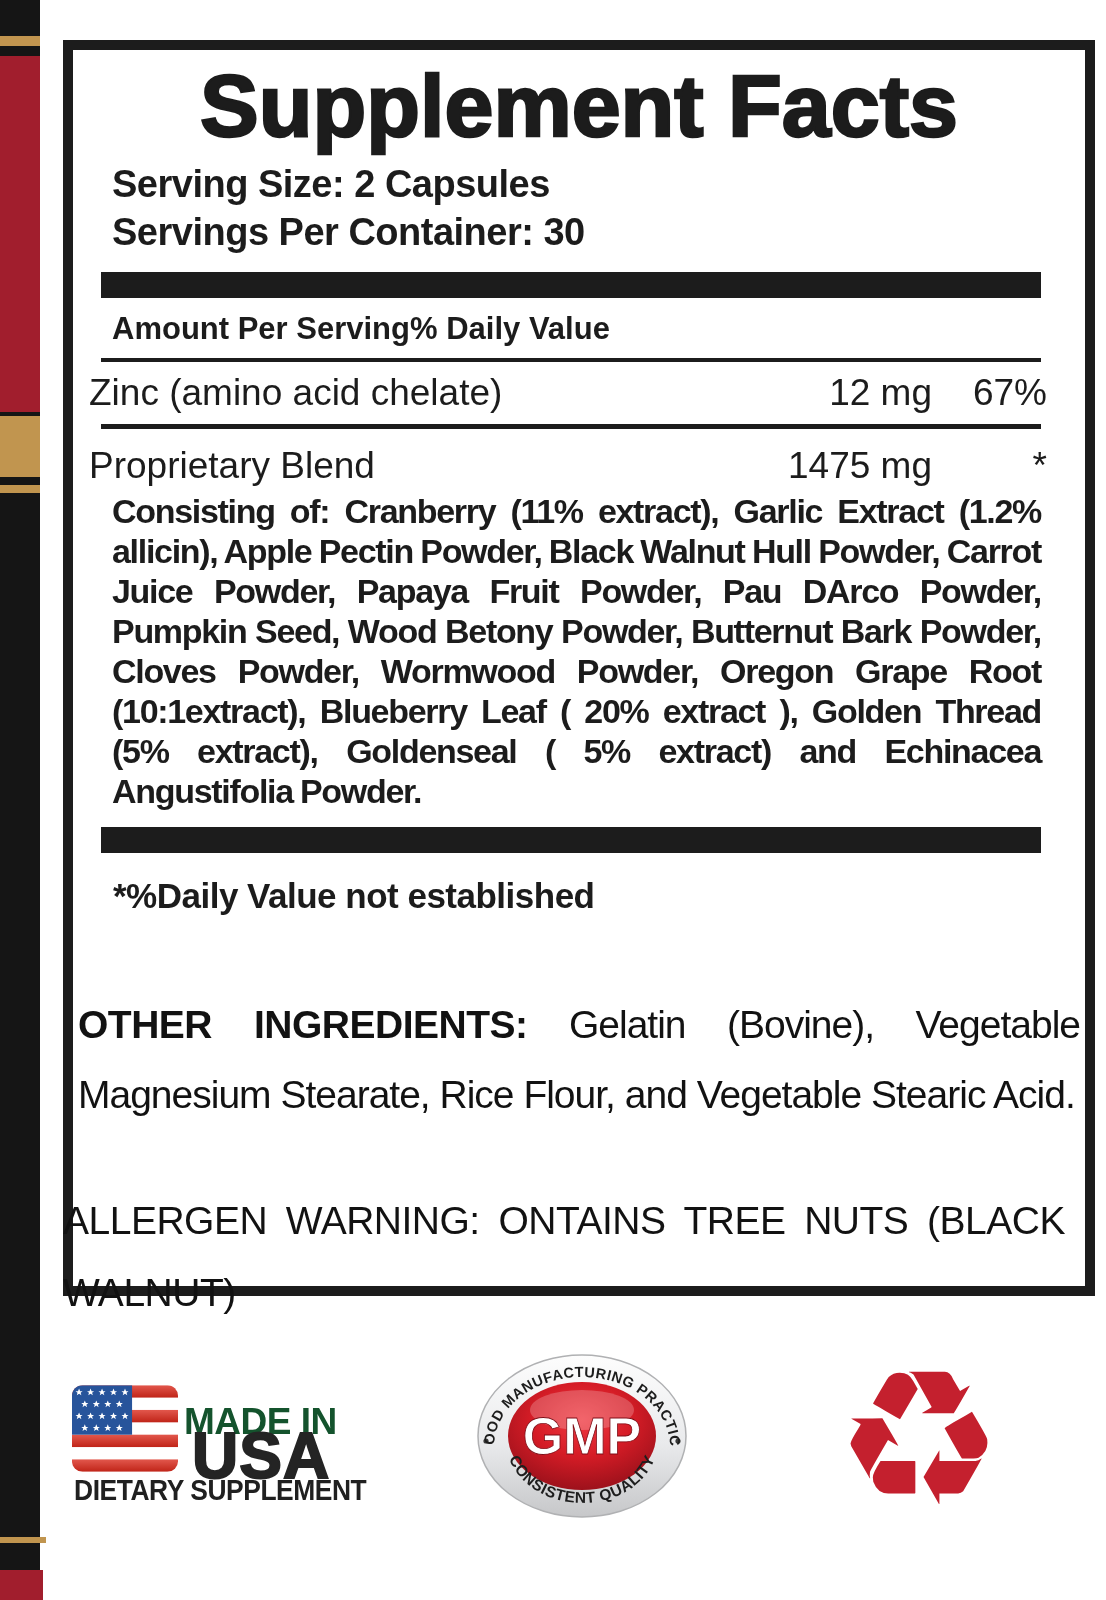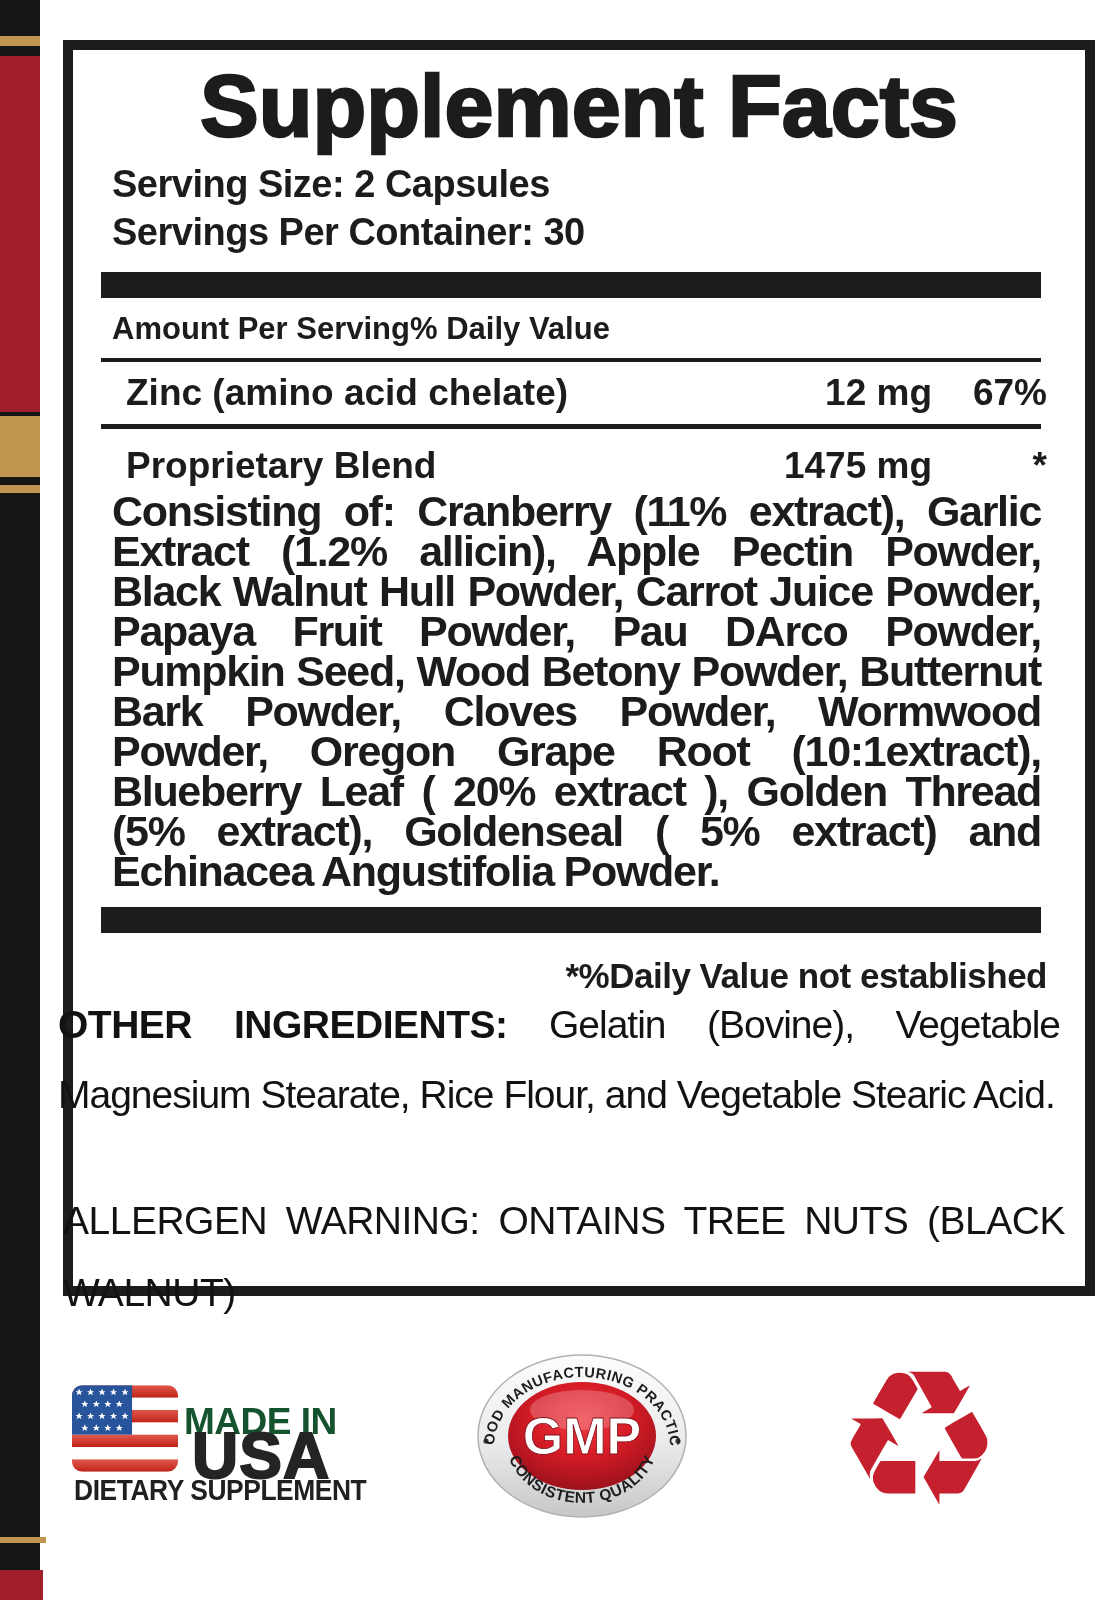--- a/index.html
+++ b/index.html
@@ -42,34 +42,34 @@
     font-size:38px;font-weight:700;line-height:48px;letter-spacing:-0.5px;
   }
   .fp-bar{height:26px;background:var(--ink);margin:16px 44px 0 28px;}
   .fp-bar.second{margin-top:16px;}
   .fp-headrow{
     display:flex;justify-content:flex-start;align-items:flex-end;
     margin:12px 38px 0 39px;font-size:31px;font-weight:700;line-height:38px;
   }
   .fp-rule-thin{border-top:4px solid var(--ink);margin:10px 44px 0 28px;}
   .fp-rule-med{border-top:5px solid var(--ink);margin:8px 44px 0 28px;}
-  .fp-row{display:flex;margin:8px 38px 0 53px;font-size:37px;font-weight:700;line-height:46px;justify-content:space-between;}
+  .fp-row{display:flex;margin:8px 38px 0 16px;font-size:37px;font-weight:400;line-height:46px;justify-content:space-between;}
   .fp-row .name{flex:1;}
   .fp-row .amt{width:180px;text-align:right;white-space:nowrap;}
   .fp-row .dv{width:115px;text-align:right;white-space:nowrap;}
   .fp-blend-head{margin-top:14px;}
   .fp-blend-desc{
     margin:2px 44px 4px 39px;
-    font-size:43px;font-weight:700;line-height:40px;letter-spacing:-1.3px;word-spacing:-1px;
+    font-size:34px;font-weight:700;line-height:40px;letter-spacing:-1.3px;word-spacing:-1px;
     text-align:justify;text-align-last:left;
   }
-  .fp-footnote{margin:22px 38px 0 40px;font-size:35px;font-weight:700;line-height:42px;letter-spacing:-0.5px;text-align:right;}
+  .fp-footnote{margin:22px 38px 0 40px;font-size:35px;font-weight:700;line-height:42px;letter-spacing:-0.5px;}
   
   .other-section{
-    position:absolute;left:58px;top:990px;width:1002px;
+    position:absolute;left:78px;top:990px;width:1002px;
     font-size:39px;line-height:70px;letter-spacing:-1px;color:#121212;
     text-align:justify;text-align-last:left;
   }
   .other-section .lbl{font-weight:700;letter-spacing:-0.5px;}
   .allergen-section{
     position:absolute;left:63px;top:1185px;width:1002px;
     font-size:39px;font-weight:400;line-height:72px;letter-spacing:-0.5px;color:#121212;
     text-align:justify;text-align-last:left;
   }
   

